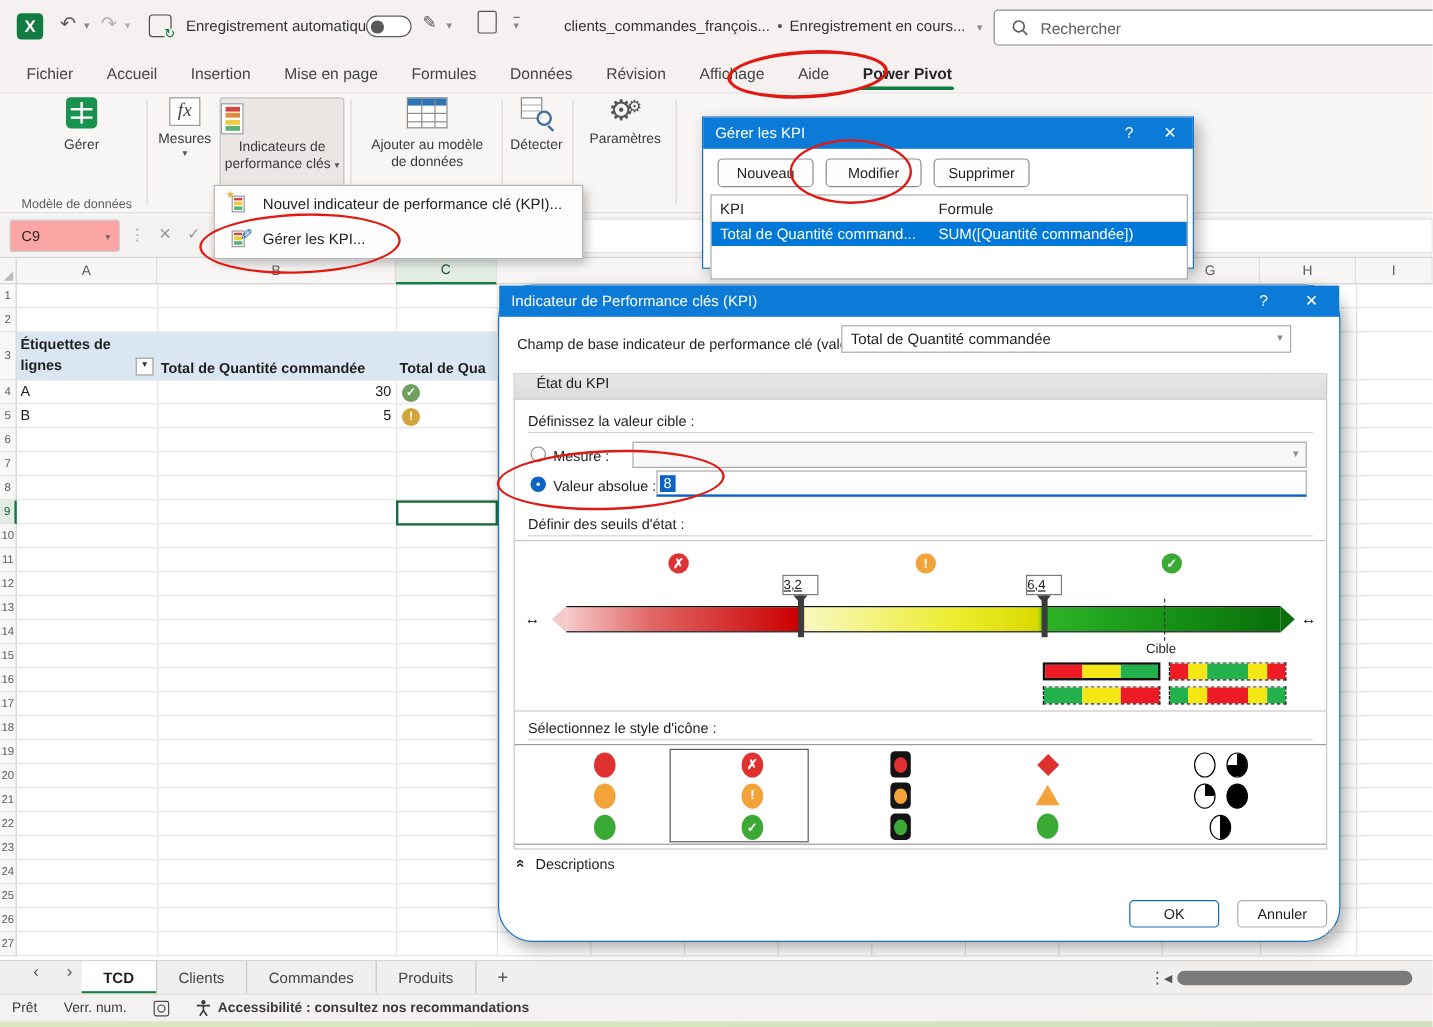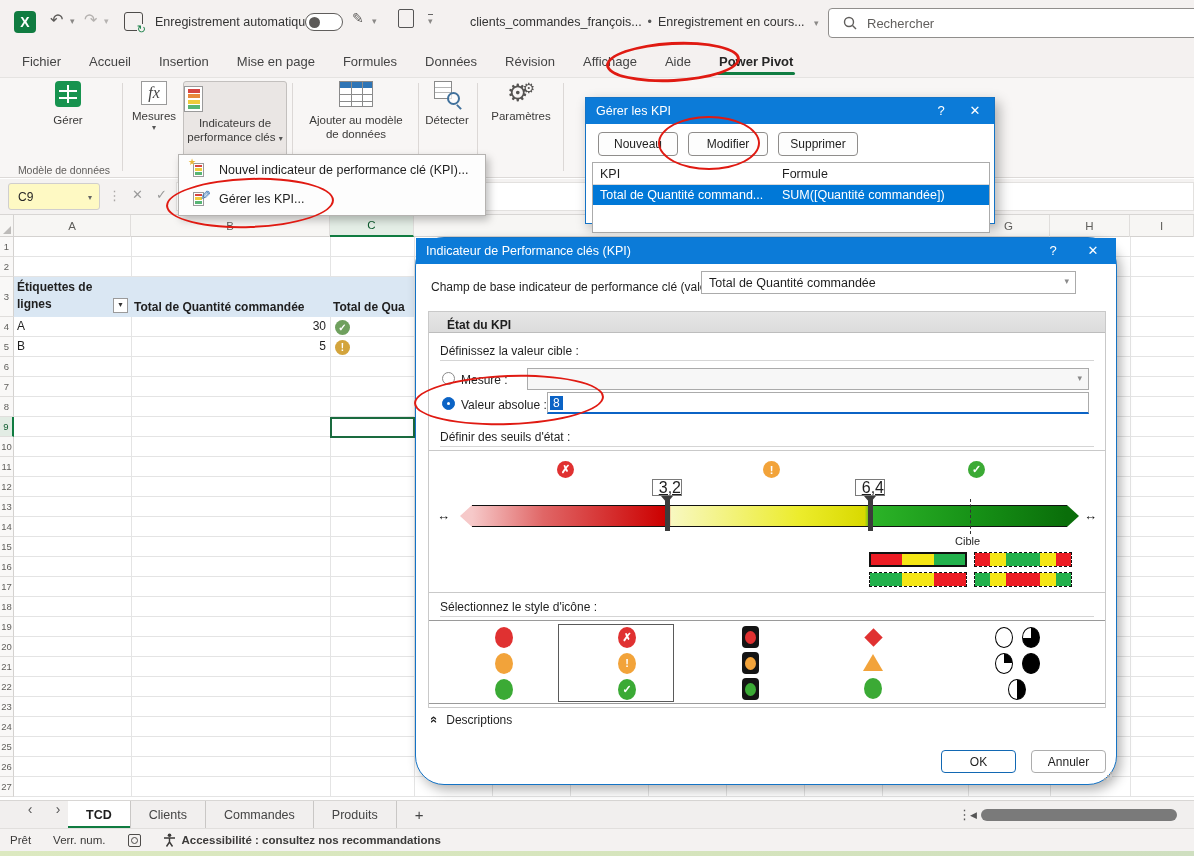--- a/index.html
+++ b/index.html
@@ -54,21 +54,21 @@
   .ic-detect .sheet{position:absolute;left:0;top:0;width:18px;height:18px;border:1px solid #8a8a8a;background:#fff;}
   .ic-detect .sheet:before{content:"";position:absolute;left:0;right:0;top:5px;height:1px;background:#b5b5b5;box-shadow:0 5px 0 #b5b5b5;}
   .ic-detect .lens{position:absolute;right:0;bottom:2px;width:13px;height:13px;border:2px solid #41719C;border-radius:50%;background:rgba(255,255,255,.7);}
   .ic-detect .handle{position:absolute;right:-2px;bottom:-1px;width:6px;height:2px;background:#41719C;transform:rotate(45deg);}
   .ic-gear{font-size:24px;color:#565violet4;color:#565452;line-height:1;}
   .ic-gear .g2{font-size:14px;margin-left:-6px;vertical-align:top;}
 
   
   .frow{position:absolute;left:0;top:179px;width:1194px;height:36px;background:#F4F2F1;border-bottom:1px solid #D8D6D4;}
   .fwhite{position:absolute;left:176px;top:3px;height:29px;right:0;background:#fff;border:1px solid #E3E1DF;}
-  .namebox{position:absolute;left:8px;top:4px;width:92px;height:27px;background:#fef9c3;border:1px solid #D0CECE;border-radius:3px;font-size:12px;color:#262626;display:flex;align-items:center;padding-left:9px;}
+  .namebox{position:absolute;left:8px;top:4px;width:92px;height:27px;background:#fca5a5;border:1px solid #D0CECE;border-radius:3px;font-size:12px;color:#262626;display:flex;align-items:center;padding-left:9px;}
   .namebox .nb-chev{position:absolute;right:7px;top:9px;font-size:8px;color:#666;}
   .fdots{position:absolute;left:108px;top:9px;color:#a9a7a5;font-size:13px;}
   .fx-x{position:absolute;left:132px;top:8px;color:#9a9a9a;font-size:13px;}
   .fx-ok{position:absolute;left:156px;top:8px;color:#9a9a9a;font-size:13px;}
 
   
   .sheet{position:absolute;left:0;top:215px;width:1194px;height:585px;background:#fff;}
   .corner{position:absolute;left:0;top:0;width:14px;height:22px;background:#F7F6F4;border-right:1px solid #D4D2D0;border-bottom:1px solid #D4D2D0;}
   .corner:after{content:"";position:absolute;right:2px;bottom:2px;border-left:8px solid transparent;border-bottom:8px solid #BDBBB9;}
   .colheads{position:absolute;left:0;top:0;width:1194px;height:22px;background:#F7F6F4;border-bottom:1px solid #D4D2D0;}
@@ -132,35 +132,35 @@
   .mg-row{height:20px;display:flex;align-items:center;background:#0078D7;color:#fff;}
   .mg-c1{width:182px;padding-left:7px;white-space:nowrap;overflow:hidden;}
   .mg-c2{flex:1;padding-left:7px;white-space:nowrap;overflow:hidden;}
 
   .dlg-kpi{left:415px;top:237px;width:702px;height:548px;z-index:25;font-size:12px;color:#1f1f1f;border-radius:29px;}
   .k-baselbl{position:absolute;left:15px;top:42px;}
   .combo{position:absolute;background:#fff;border:1px solid #ABABAB;display:flex;align-items:center;padding-left:7px;font-size:12.5px;}
   .combo .cv{position:absolute;right:6px;top:4px;color:#8a8a8a;font-size:9px;}
   .k-basecombo{left:285px;top:33px;width:375px;height:23px;}
   .k-panel{position:absolute;left:12px;top:73px;width:678px;height:397px;border:1px solid #C9C9C9;}
-  .k-state{position:absolute;left:0;top:0;right:0;height:21px;background:linear-gradient(#E6E6E6,#DCDCDC);border-bottom:1px solid #BDBDBD;display:flex;align-items:flex-end;padding-left:18px;font-weight:bold;}
+  .k-state{position:absolute;left:0;top:0;right:0;height:21px;background:linear-gradient(#E6E6E6,#DCDCDC);border-bottom:1px solid #BDBDBD;display:flex;align-items:flex-start;padding-left:18px;}
   .k-sec{position:absolute;left:11px;}
   .k-hr{position:absolute;left:11px;right:11px;height:1px;background:#D5D5D5;}
   .radio{position:absolute;width:13px;height:13px;border:1px solid #8a8a8a;border-radius:50%;background:#fff;}
   .radio.on{border:1px solid #0B63C5;background:#0B63C5;}
   .radio.on:after{content:"";position:absolute;left:4px;top:4px;width:3px;height:3px;background:#fff;border-radius:50%;}
   .k-mesure-combo{left:98px;top:56px;width:562px;height:22px;background:#F7F7F7;}
   .k-abs-input{position:absolute;left:118px;top:80px;width:542px;height:22px;background:#fff;border:1px solid #ABABAB;border-bottom:2px solid #0B63C5;display:flex;align-items:center;padding-left:2px;}
   .k-abs-input .selv{background:#0B63C5;color:#fff;padding:0 3px;font-size:12px;}
   .k-thresh{position:absolute;left:0px;top:138px;width:676px;height:143px;border:1px solid #C9C9C9;border-left:none;border-right:none;}
   .sic{position:absolute;width:17px;height:17px;border-radius:50%;color:#fff;font-weight:bold;font-size:11px;display:flex;align-items:center;justify-content:center;top:10px;}
   .sic.r{background:#E03131;}
   .sic.o{background:#F2A33A;}
   .sic.g{background:#3BAA35;}
-  .mark{position:absolute;top:28px;width:30px;height:17px;background:#fff;border:1px solid #7a7a7a;font-size:16px;display:flex;align-items:center;justify-content:flex-end;z-index:3;text-decoration:underline;}
+  .mark{position:absolute;top:28px;width:30px;height:17px;background:#fff;border:1px solid #7a7a7a;font-size:11px;display:flex;align-items:center;justify-content:flex-start;z-index:3;text-decoration:underline;}
   .stem{position:absolute;top:45px;width:5px;height:35px;background:#3C3C3C;z-index:2;}
   .stem:before{content:"";position:absolute;left:-4px;top:0;border-left:6.5px solid transparent;border-right:6.5px solid transparent;border-top:7px solid #3C3C3C;}
   .gbar{position:absolute;left:43px;top:54px;width:595px;height:22px;border-top:1.5px solid #111;border-bottom:1.5px solid #111;background:linear-gradient(to right,#F6C9C9 0%,#E06666 12%,#CC0000 32.5%,#F8F8C0 33.5%,#ECEC2C 55%,#D9D900 66%,#2CB428 67%,#169016 85%,#0A6E0A 100%);}
   .gtipL{position:absolute;left:31px;top:54px;border-top:11px solid transparent;border-bottom:11px solid transparent;border-right:12px solid #F6C9C9;}
   .gtipR{position:absolute;left:638px;top:54px;border-top:11px solid transparent;border-bottom:11px solid transparent;border-left:12px solid #0A6E0A;}
   .harrow{position:absolute;top:57px;font-size:13px;color:#111;}
   .cible-line{position:absolute;top:48px;width:0;height:35px;border-left:1px dashed #333;z-index:2;}
   .cible-lbl{position:absolute;top:84px;font-size:11px;}
   .swatch{position:absolute;width:98px;height:15px;display:flex;border:1px dashed #111;}
   .swatch.sel{border:2px solid #111;}

